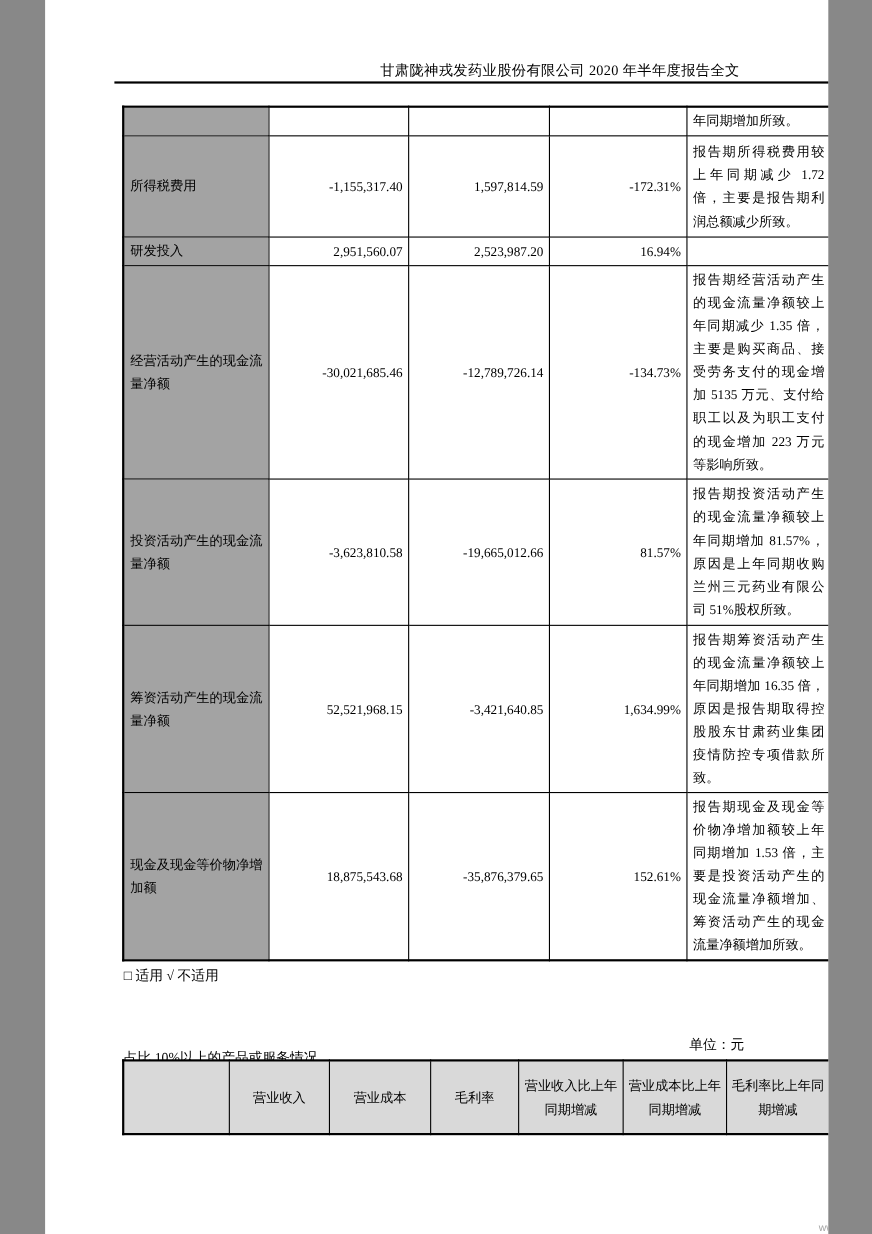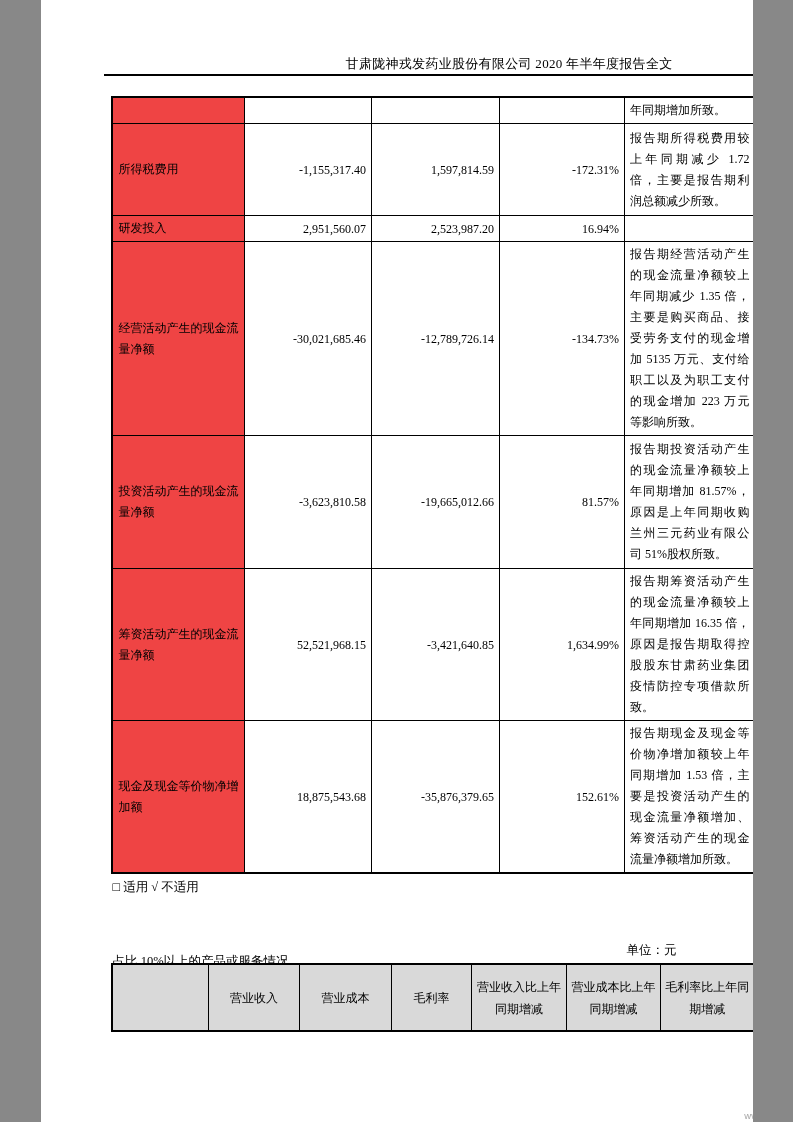--- a/index.html
+++ b/index.html
@@ -27,21 +27,21 @@
     border: 2px solid #000;
     padding-left: 28px;
   }
   .t1 td {
     border: 1px solid #000;
     font-size: 12px;
     vertical-align: middle;
     overflow: hidden;
   }
   .t1 td.lbl {
-    background: #ef4444;
+    background: #a3a3a3;
     padding: 2px 3px 2px 6px;
     line-height: 21px;
     text-align: left;
   }
   .t1 td.num {
     text-align: right;
     padding: 2px 5px 2px 2px;
     line-height: 18px;
   }
   .t1 td.note {

